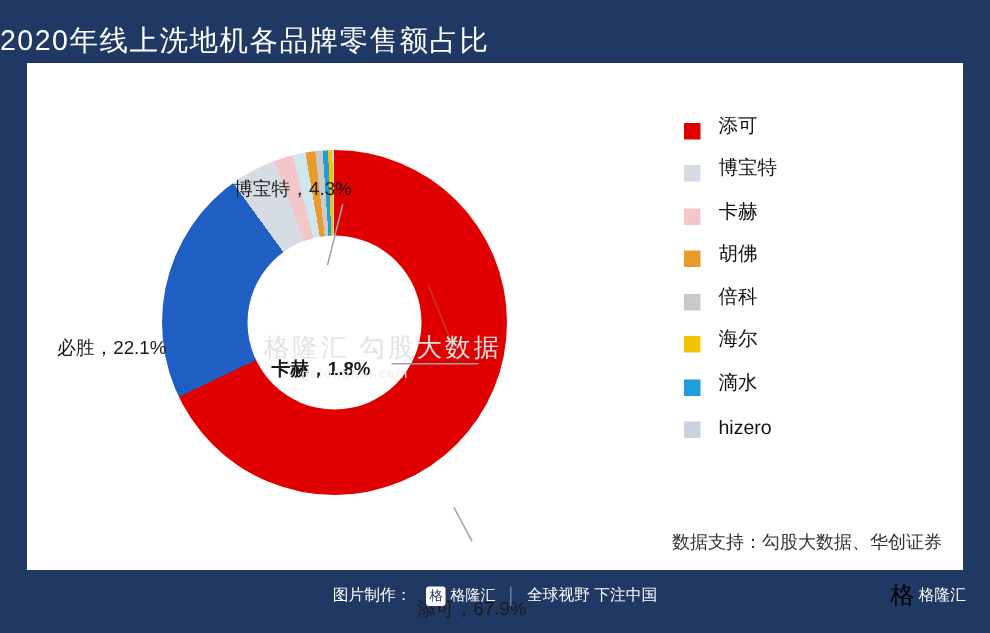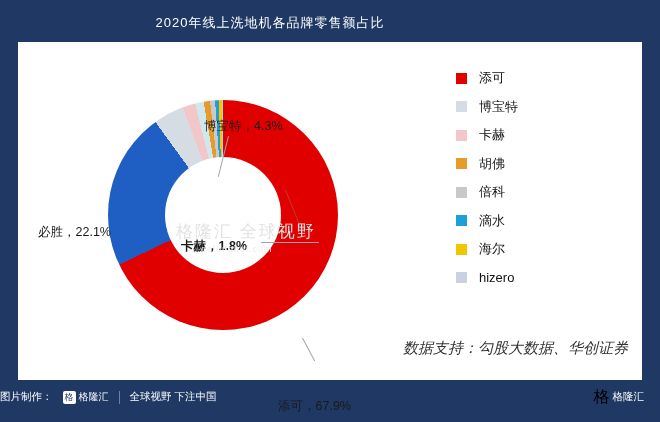--- a/index.html
+++ b/index.html
@@ -3,70 +3,70 @@
 <meta charset="utf-8">
 <style>
   html,body{margin:0;padding:0;}
   body{
     width:660px;height:422px;overflow:hidden;
     background:#1f3864;
     font-family:"Liberation Sans","DejaVu Sans",sans-serif;
   }
   .frame{position:relative;width:660px;height:422px;background:#1f3864;}
   .title{
-    position:absolute;left:0;top:14px;width:540px;text-align:center;
-    color:#ffffff;font-size:13px;letter-spacing:1px;
+    position:absolute;left:0;top:14px;width:540px;
+    color:#ffffff;font-size:19px;letter-spacing:1px;
   }
   .card{
     position:absolute;left:18px;top:42px;width:624px;height:338px;
     background:#ffffff;
   }
   
   .chartarea{position:absolute;left:20px;top:10px;width:420px;height:318px;}
   .donut{
     position:absolute;left:70px;top:48px;width:230px;height:230px;border-radius:50%;
   }
   .donut-hole{
     position:absolute;left:70px;top:48px;width:230px;height:230px;border-radius:50%;
     display:flex;align-items:center;justify-content:center;pointer-events:none;
   }
   .donut-hole:after{
     content:"";width:116px;height:116px;border-radius:50%;background:#ffffff;
   }
   .lbl{position:absolute;font-size:12.5px;color:#1a1a1a;white-space:nowrap;}
-  .lbl-bbt{left:118px;top:66px;margin-left:48px;}
+  .lbl-bbt{left:118px;top:66px;}
   .lbl-bs{left:0px;top:172px;}
   .lbl-kh{left:143px;top:186px;font-weight:bold;}
   .lbl-tk{left:240px;top:310px;margin-top:36px;}
   .leader{position:absolute;background:#9aa4b0;}
   
   .ln1{left:190px;top:84px;width:1px;height:42px;transform:rotate(14deg);transform-origin:top center;}
   .ln2{left:247px;top:138px;width:1px;height:46px;transform:rotate(-22deg);transform-origin:top center;background:#c0392b;}
   .ln3{left:223px;top:190px;width:58px;height:1px;}
   .ln5{left:264px;top:286px;width:1px;height:26px;transform:rotate(-28deg);transform-origin:top center;}
   .watermark{
     position:absolute;left:138px;top:168px;font-size:17px;color:#e2e2e2;
     letter-spacing:2px;white-space:nowrap;
   }
   .watermark2{
     position:absolute;left:150px;top:192px;font-size:9px;color:#ededed;
     letter-spacing:1px;white-space:nowrap;padding-left:13px;
   }
   
   .legend{position:absolute;right:18px;top:22px;width:168px;}
-  .lg-item{display:flex;align-items:center;height:28.5px;}
+  .lg-item{display:flex;align-items:flex-end;height:28.5px;}
   .lg-swatch{width:11px;height:11px;margin-right:12px;flex:0 0 auto;}
   .lg-text{font-size:13px;color:#111111;}
   .legend-note{
-    position:absolute;right:14px;bottom:22px;font-size:15px;color:#333333;font-style:italic;
+    position:absolute;right:14px;bottom:10px;font-size:12px;color:#333333;
   }
   
   .footer{
     position:absolute;left:0;bottom:0;width:660px;height:50px;
-    display:flex;align-items:center;gap:10px;
+    display:flex;align-items:center;justify-content:center;gap:10px;
   }
   .f-text{color:#ffffff;font-size:10.5px;}
   .f-logo{
     display:flex;align-items:center;gap:3px;
     color:#ffffff;font-size:10px;
   }
   .f-logo .mark{
     width:13px;height:13px;background:#ffffff;color:#1f3864;
     font-size:9px;line-height:13px;text-align:center;border-radius:2px;
   }
@@ -89,21 +89,21 @@
       <div class="leader ln1"></div>
       <div class="leader ln2"></div>
       <div class="leader ln3"></div>
       <div class="leader ln5"></div>
 
       <div class="lbl lbl-bbt">博宝特，4.3%</div>
       <div class="lbl lbl-bs">必胜，22.1%</div>
       <div class="lbl lbl-kh">卡赫，1.8%</div>
       <div class="lbl lbl-tk">添可，67.9%</div>
 
-      <div class="watermark">格隆汇 全球视野</div>
+      <div class="watermark">格隆汇 勾股大数据</div>
       <div class="watermark2">gelonghui.com</div>
     </div>
 
     <div class="legend" id="legend">
         <div class="lg-item">
           <span class="lg-swatch" style="background: rgb(224, 0, 0);"></span>
           <span class="lg-text">添可</span>
         </div>
         <div class="lg-item">
           <span class="lg-swatch" style="background: rgb(214, 220, 228);"></span>
@@ -115,26 +115,26 @@
         </div>
         <div class="lg-item">
           <span class="lg-swatch" style="background: rgb(232, 155, 43);"></span>
           <span class="lg-text">胡佛</span>
         </div>
         <div class="lg-item">
           <span class="lg-swatch" style="background: rgb(201, 201, 201);"></span>
           <span class="lg-text">倍科</span>
         </div>
         <div class="lg-item">
+          <span class="lg-swatch" style="background: rgb(242, 197, 0);"></span>
+          <span class="lg-text">海尔</span>
+        </div>
+        <div class="lg-item">
           <span class="lg-swatch" style="background: rgb(31, 159, 216);"></span>
           <span class="lg-text">滴水</span>
-        </div>
-        <div class="lg-item">
-          <span class="lg-swatch" style="background: rgb(242, 197, 0);"></span>
-          <span class="lg-text">海尔</span>
         </div>
         <div class="lg-item">
           <span class="lg-swatch" style="background: rgb(200, 210, 224);"></span>
           <span class="lg-text">hizero</span>
         </div>
       </div>
     <div class="legend-note">数据支持：勾股大数据、华创证券</div>
   </div>
 
   <div class="footer">

